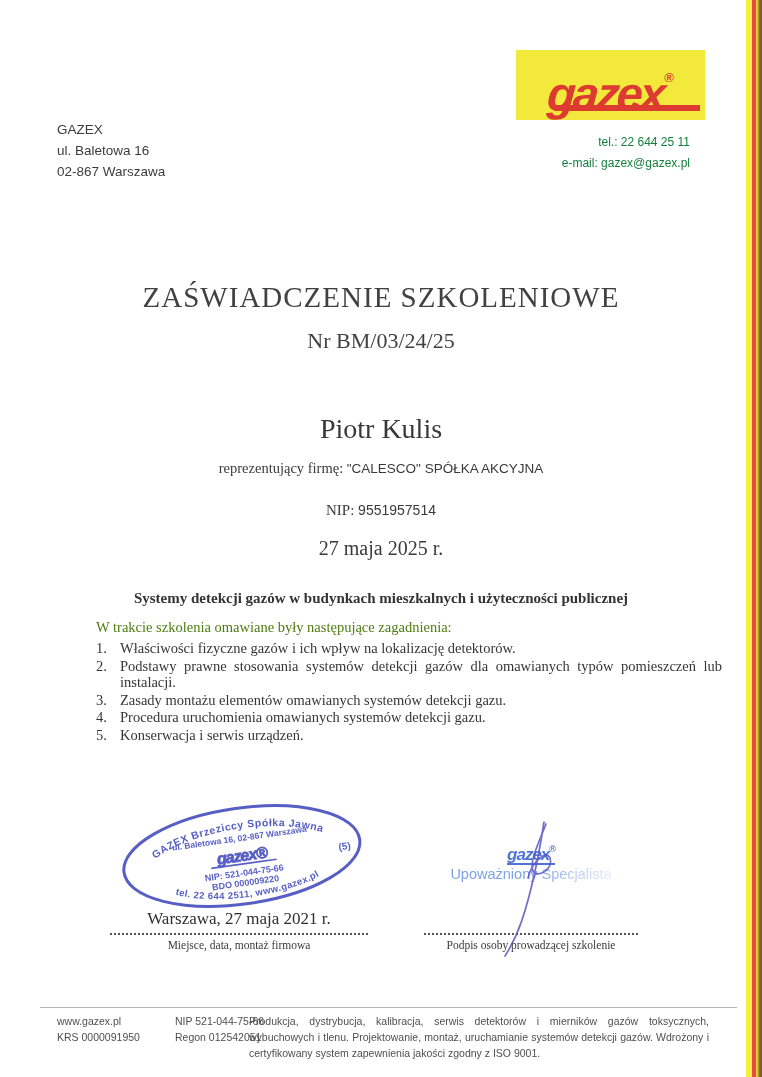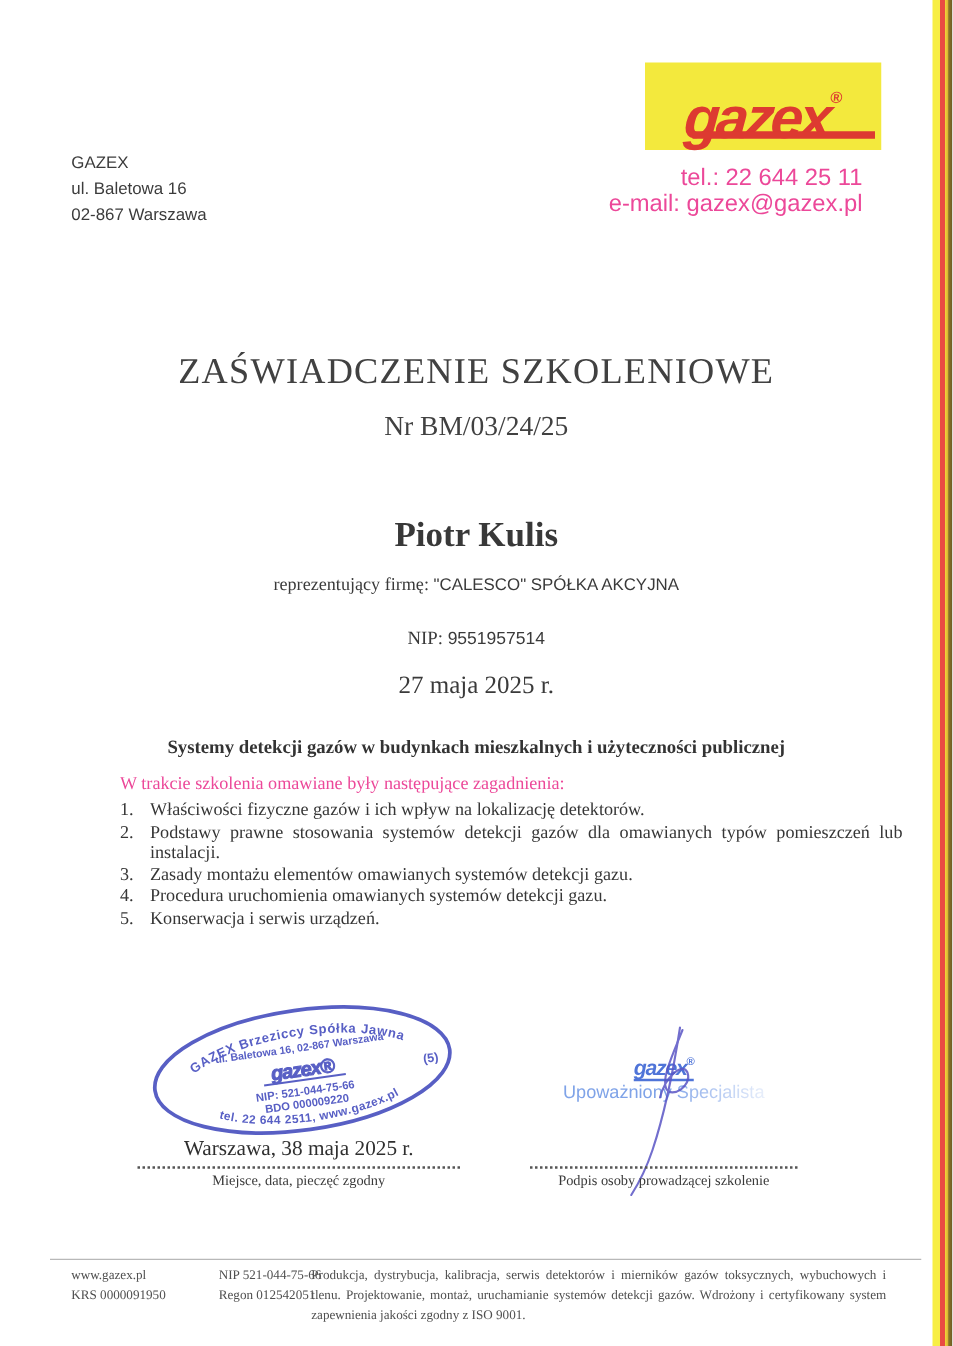--- a/index.html
+++ b/index.html
@@ -20,38 +20,38 @@
   #logo-inner{position:absolute;left:0;right:0;top:4px;text-align:center;}
   #logo-text{font-family:"Liberation Sans",sans-serif;font-weight:bold;font-style:italic;
     font-size:47px;line-height:48px;color:#dd3a31;letter-spacing:-3px;display:inline-block;
     transform:skewX(-4deg);}
   #logo-reg{font-family:"Liberation Sans",sans-serif;font-size:13px;color:#dd3a31;
     vertical-align:28px;font-style:normal;letter-spacing:0;}
   #logo-underline{position:absolute;left:38px;top:55px;width:146px;height:6px;background:#dd3a31;}
 
   
   #addr-block{left:57px;top:119px;font-size:13.5px;line-height:21px;color:#3c3c3c;}
-  #contact-block{right:72px;top:132px;font-size:19px;line-height:21px;color:#ec4899;text-align:right;}
+  #contact-block{right:72px;top:132px;font-size:12px;line-height:21px;color:#15803d;text-align:right;}
 
   
   .page-center{left:20px;right:20px;text-align:center;}
   #cert-title{top:281px;font-size:29px;letter-spacing:1px;color:#414141;}
   #cert-number{top:328px;font-size:22px;color:#414141;}
   #cert-intro{top:377px;font-size:15px;color:#3a3a3a;}
-  #participant-name{top:413px;font-size:28px;color:#383838;font-weight:bold;}
+  #participant-name{top:413px;font-size:28px;color:#383838;}
   #company-line{top:460px;font-size:14.5px;color:#3a3a3a;}
   #company-line .sans{font-size:13.5px;}
   #nip-line{top:502px;font-size:15px;color:#3a3a3a;}
   #nip-line .sans{font-size:14px;}
   #date-line{top:537px;font-size:20px;color:#3a3a3a;}
   #participation-line{top:562px;font-size:15px;color:#3a3a3a;}
   #course-title{top:590px;font-size:15px;font-weight:bold;color:#333;}
 
   
-  #topics-intro{left:96px;top:619px;font-size:14.5px;color:#ec4899;}
+  #topics-intro{left:96px;top:619px;font-size:14.5px;color:#4d7c0f;}
   #topics{left:96px;top:640px;width:626px;}
   .topic-row{display:flex;font-size:14.5px;line-height:16.5px;color:#363636;margin-bottom:1px;}
   .topic-num{width:24px;flex:0 0 24px;}
   .topic-text{flex:1;text-align:justify;}
 
   
   #stamp-left{left:116px;top:804px;width:252px;height:106px;transform:rotate(-8deg);opacity:.92;}
   #stamp-left text, #stamp-left textPath{font-family:"Liberation Sans",sans-serif;font-weight:bold;
     fill:#4a52c0;}
   .st-arc-top{font-size:10.5px;letter-spacing:.5px;}
@@ -76,21 +76,21 @@
     line-height:16px;}
   #stamp-right-reg{font-size:9px;vertical-align:8px;font-style:normal;}
   .fade-right{-webkit-mask-image:linear-gradient(90deg,#000 50%,rgba(0,0,0,.12) 92%);
               mask-image:linear-gradient(90deg,#000 50%,rgba(0,0,0,.12) 92%);}
   #stamp-right-role{margin-top:1px;font-family:"Liberation Sans",sans-serif;font-size:14.5px;color:#7fa3e8;}
   #signer-name{left:428px;top:893px;width:206px;text-align:center;font-size:16px;color:#6b8fdc;}
   #signature-svg{left:482px;top:818px;width:110px;height:142px;}
 
   
   #footer-rule{left:40px;top:1007px;width:697px;border-top:1px solid #b8b8b8;height:0;}
-  .footer-col{top:1013px;font-family:Liberation Serif, serif;font-size:10.5px;line-height:16px;color:#4f4f4f;}
+  .footer-col{top:1013px;font-family:Liberation Sans, sans-serif;font-size:10.5px;line-height:16px;color:#4f4f4f;}
   #footer-col1{left:57px;}
   #footer-col2{left:139px;margin-left:36px;}
   #footer-col3{left:249px;width:460px;text-align:justify;}
 </style>
 </head>
 <body>
 
 <div id="page">
 
   <div id="edge-stripe" class="abs"></div>
@@ -165,23 +165,23 @@
     <text class="st-logo" x="126" y="57" text-anchor="middle">gazex®</text>
     <line x1="94" y1="60" x2="160" y2="60" stroke="#4a52c0" stroke-width="1.6"></line>
     <text class="st-nip" x="126" y="72" text-anchor="middle">NIP: 521-044-75-66</text>
     <text class="st-nip" x="126" y="82" text-anchor="middle">BDO 000009220</text>
     <text class="st-arc-bot">
       <textPath href="#arcBot" startOffset="50%" text-anchor="middle">tel. 22 644 2511, www.gazex.pl</textPath>
     </text>
     <text class="st-count" x="229" y="60" text-anchor="middle">(5)</text>
   </svg>
 
-  <div id="place-date" class="abs center serif">Warszawa, 38 maja 2025 r.</div>
+  <div id="place-date" class="abs center serif">Warszawa, 27 maja 2021 r.</div>
   <div id="dotline-left" class="abs dotline"></div>
-  <div id="caption-left" class="abs center serif sig-caption">Miejsce, data, pieczęć zgodny</div>
+  <div id="caption-left" class="abs center serif sig-caption">Miejsce, data, montaż firmowa</div>
 
   <div id="stamp-right" class="abs">
     <div>
       <span id="stamp-right-logo"><span>gazex</span><span id="stamp-right-reg">®</span></span>
     </div>
     <div id="stamp-right-role" class="fade-right">Upoważniony Specjalista</div>
   </div>
 
   <svg id="signature-svg" class="abs" viewBox="0 0 110 142">
     <g fill="none" stroke="#5a55c5" stroke-width="1.7" stroke-linecap="round" opacity="0.85">

